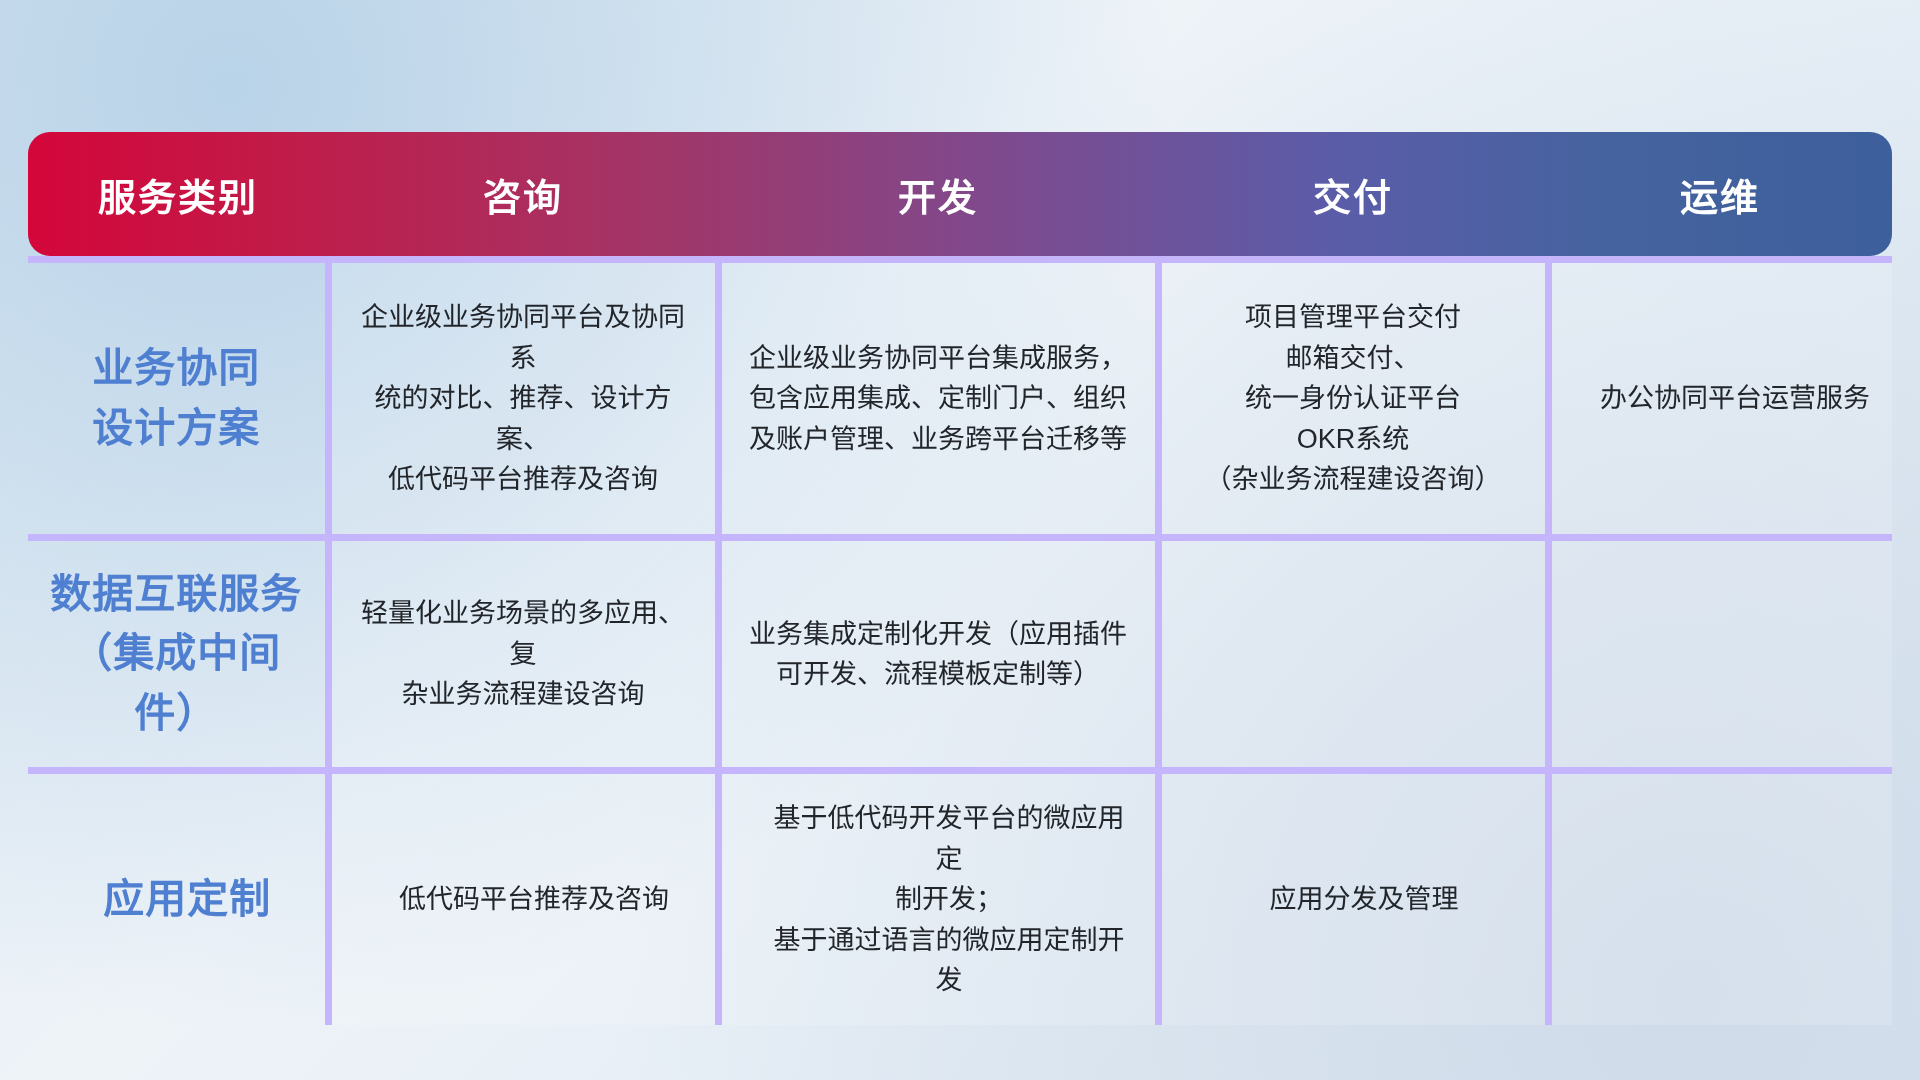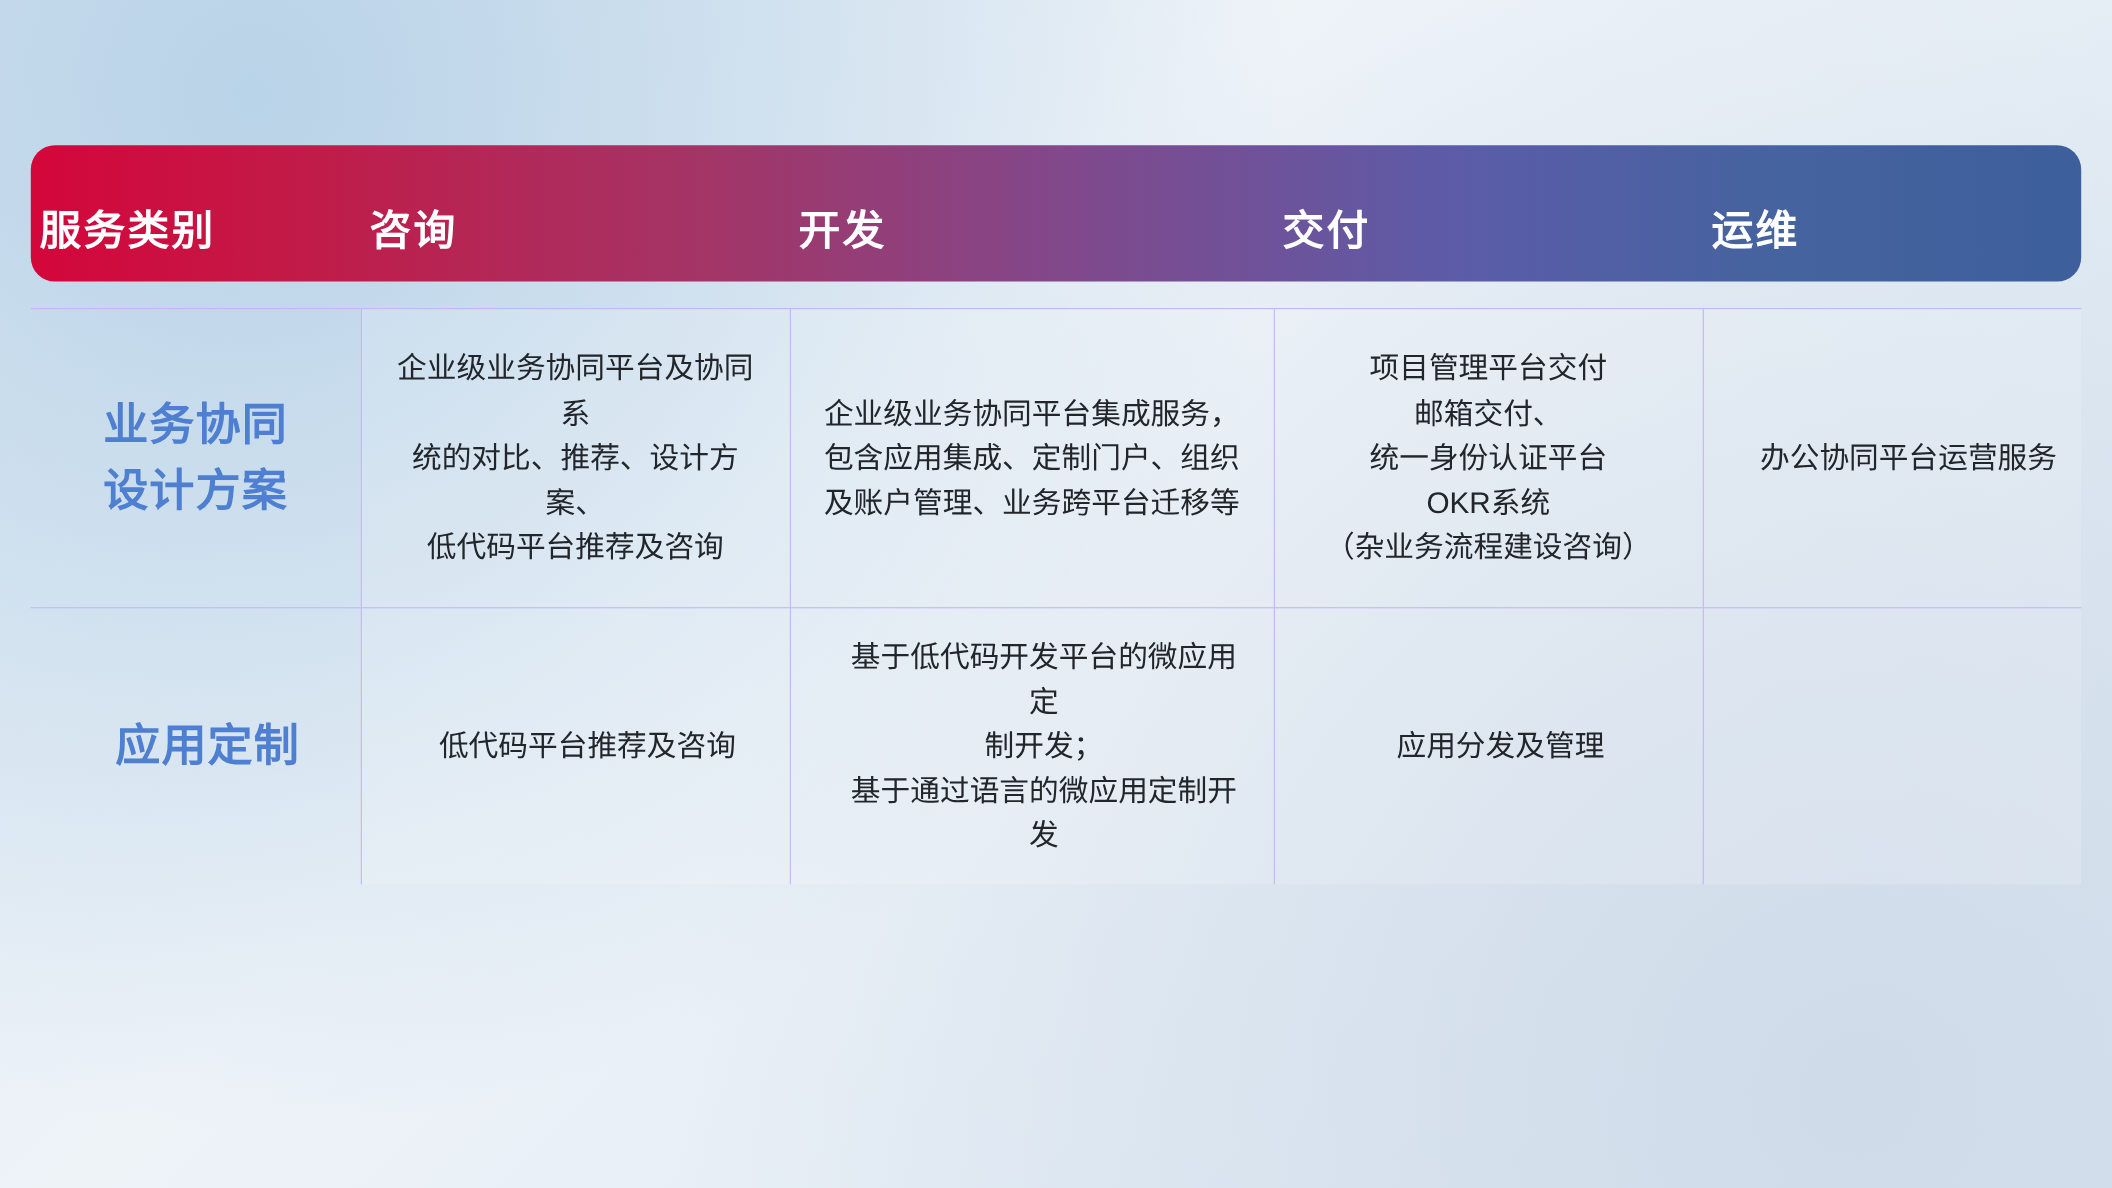--- a/index.html
+++ b/index.html
@@ -32,26 +32,26 @@
   }
 
   table.matrix {
     width: 100%;
     border-collapse: collapse;
     table-layout: fixed;
   }
 
   
   thead tr.header-row th {
-    height: 148px;
+    height: 124px;
     padding: 0 8px;
     color: #ffffff;
     font-size: 38px;
     font-weight: bold;
-    text-align: left;
+    text-align: center;
     vertical-align: middle;
     letter-spacing: 2px;
     border: none;
     background: transparent;
     position: relative;
     z-index: 2;
   }
 
   .header-bg {
     position: absolute;
@@ -59,21 +59,21 @@
     top: 0;
     width: 1864px;
     height: 124px;
     border-radius: 22px;
     background: linear-gradient(90deg, #d4063a 0%, #c01c49 14%, #a33567 33%, #7e4a8e 52%, #5b5ca8 70%, #45639f 85%, #3d5f9c 100%);
     z-index: 1;
   }
 
   
   tbody td {
-    border: 1px solid #c4b5fd;
+    border: 7px solid #c4b5fd;
     padding: 18px 22px;
     text-align: center;
     vertical-align: middle;
     font-size: 27px;
     line-height: 1.5;
     color: #22262b;
     background: rgba(255,255,255,0.16);
   }
 
   tbody td.cat {
@@ -144,20 +144,36 @@
             <span class="cellline">项目管理平台交付</span>
             <span class="cellline">邮箱交付、</span>
             <span class="cellline">统一身份认证平台</span>
             <span class="cellline">OKR系统</span>
             <span class="cellline">（杂业务流程建设咨询）</span>
           </td>
           <td>
             <span class="cellline">办公协同平台运营服务</span>
           </td>
         </tr>
+        <tr class="r2">
+          <td class="cat">
+            <span class="cellline">数据互联服务</span>
+            <span class="cellline">（集成中间件）</span>
+          </td>
+          <td>
+            <span class="cellline">轻量化业务场景的多应用、复</span>
+            <span class="cellline">杂业务流程建设咨询</span>
+          </td>
+          <td>
+            <span class="cellline">业务集成定制化开发（应用插件</span>
+            <span class="cellline">可开发、流程模板定制等）</span>
+          </td>
+          <td></td>
+          <td></td>
+        </tr>
         <tr class="r3">
           <td class="cat">
             <span class="cellline">应用定制</span>
           </td>
           <td>
             <span class="cellline">低代码平台推荐及咨询</span>
           </td>
           <td>
             <span class="cellline">基于低代码开发平台的微应用定</span>
             <span class="cellline">制开发；</span>

